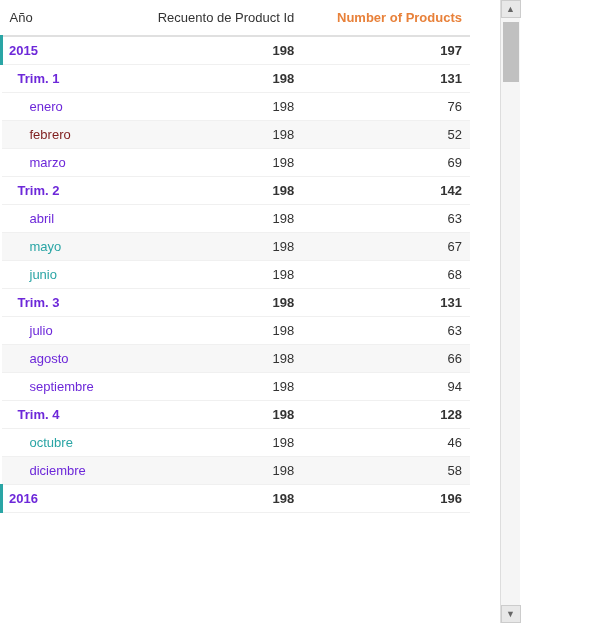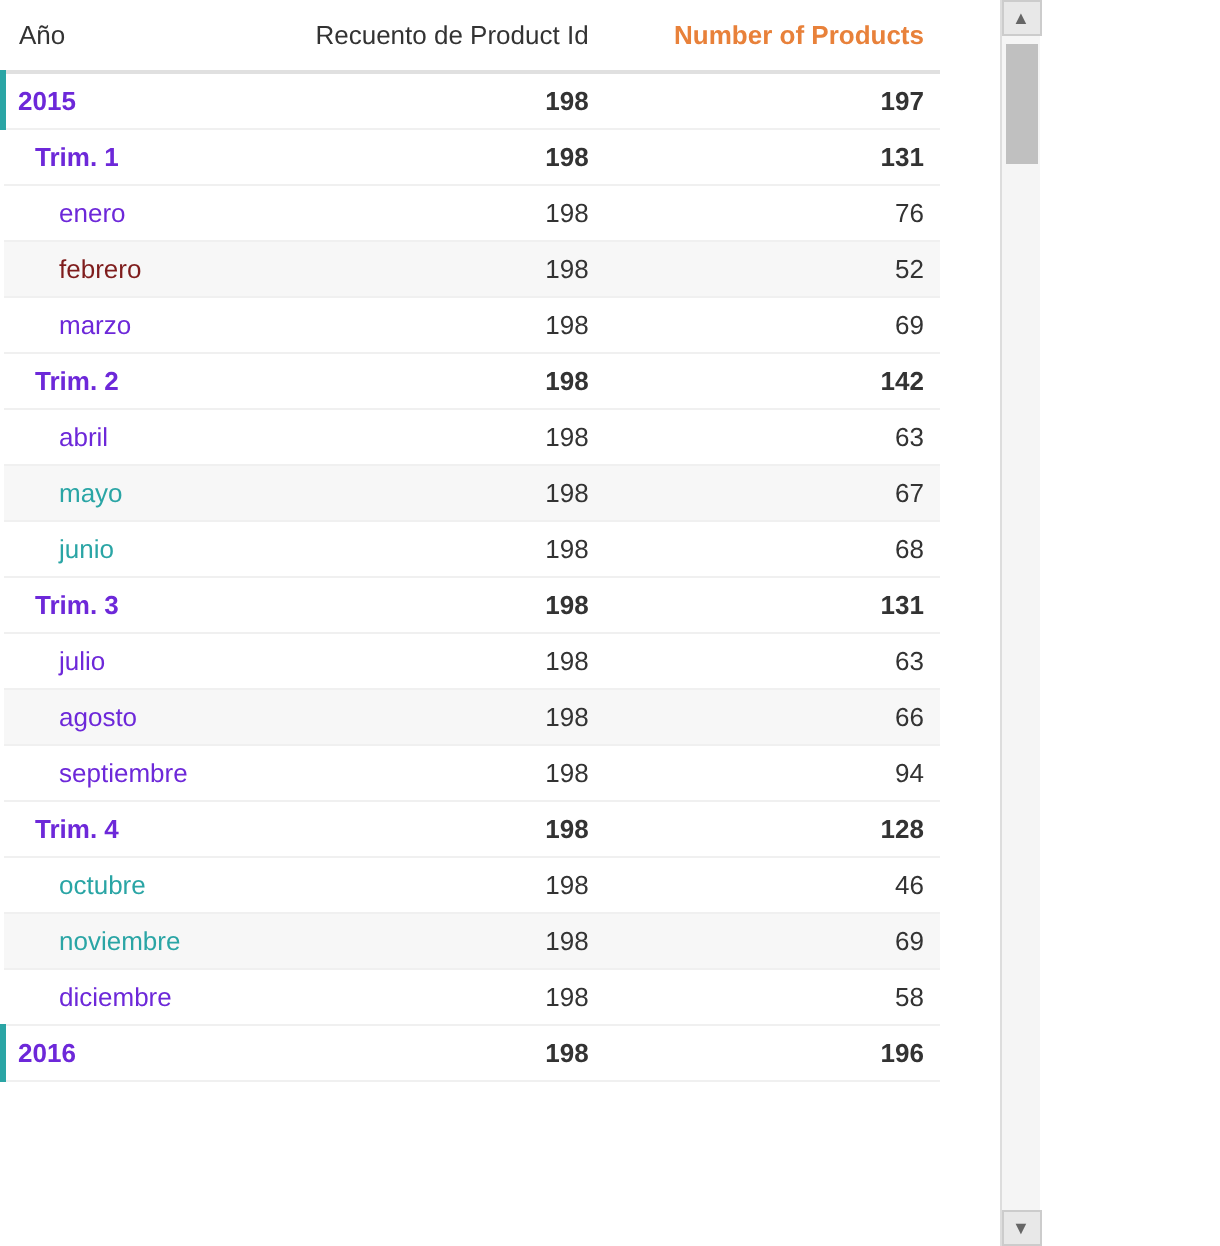--- a/index.html
+++ b/index.html
@@ -241,25 +241,20 @@
           <tr class="row-quarter">
             <td class="col-ano">Trim. 4</td>
             <td class="col-recuento">198</td>
             <td class="col-number">128</td>
           </tr>
           <tr class="row-month highlight-teal">
             <td class="col-ano">octubre</td>
             <td class="col-recuento">198</td>
             <td class="col-number">46</td>
           </tr>
-          <tr class="row-month highlight-teal">
-            <td class="col-ano">noviembre</td>
-            <td class="col-recuento">198</td>
-            <td class="col-number">69</td>
-          </tr>
           <tr class="row-month">
             <td class="col-ano">diciembre</td>
             <td class="col-recuento">198</td>
             <td class="col-number">58</td>
           </tr>
           <tr class="row-year">
             <td class="col-ano">2016</td>
             <td class="col-recuento">198</td>
             <td class="col-number">196</td>
           </tr>

